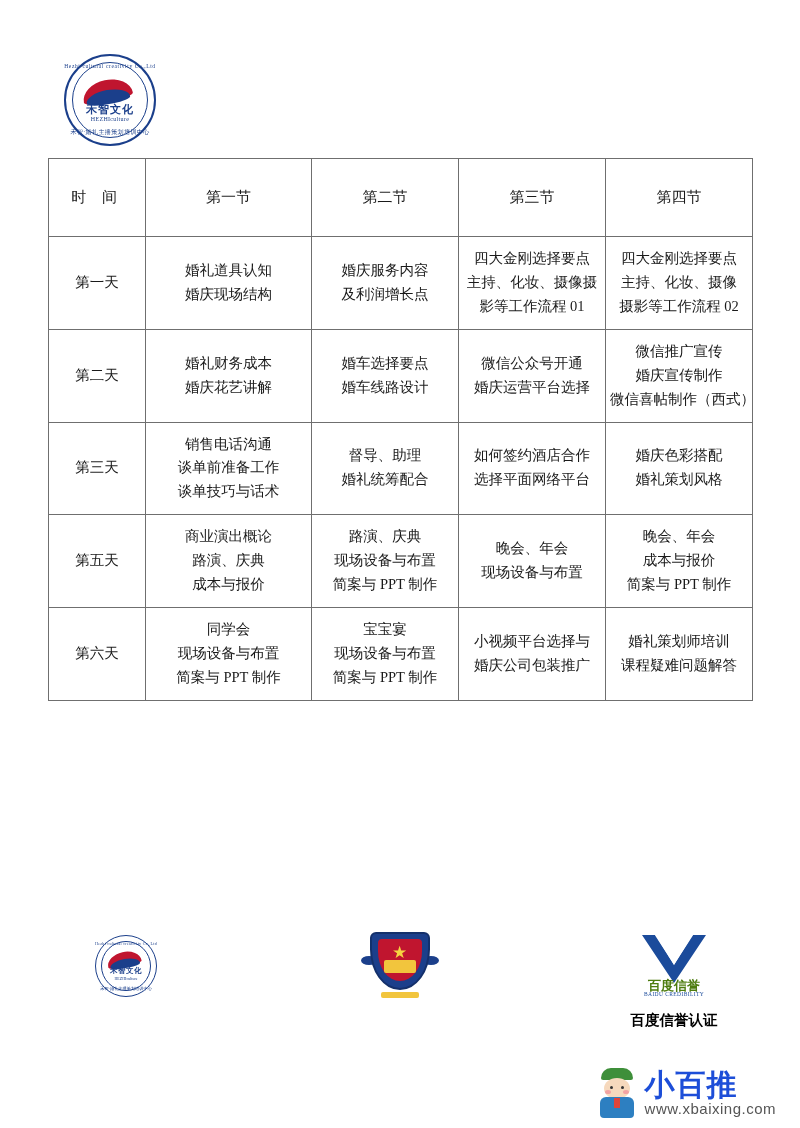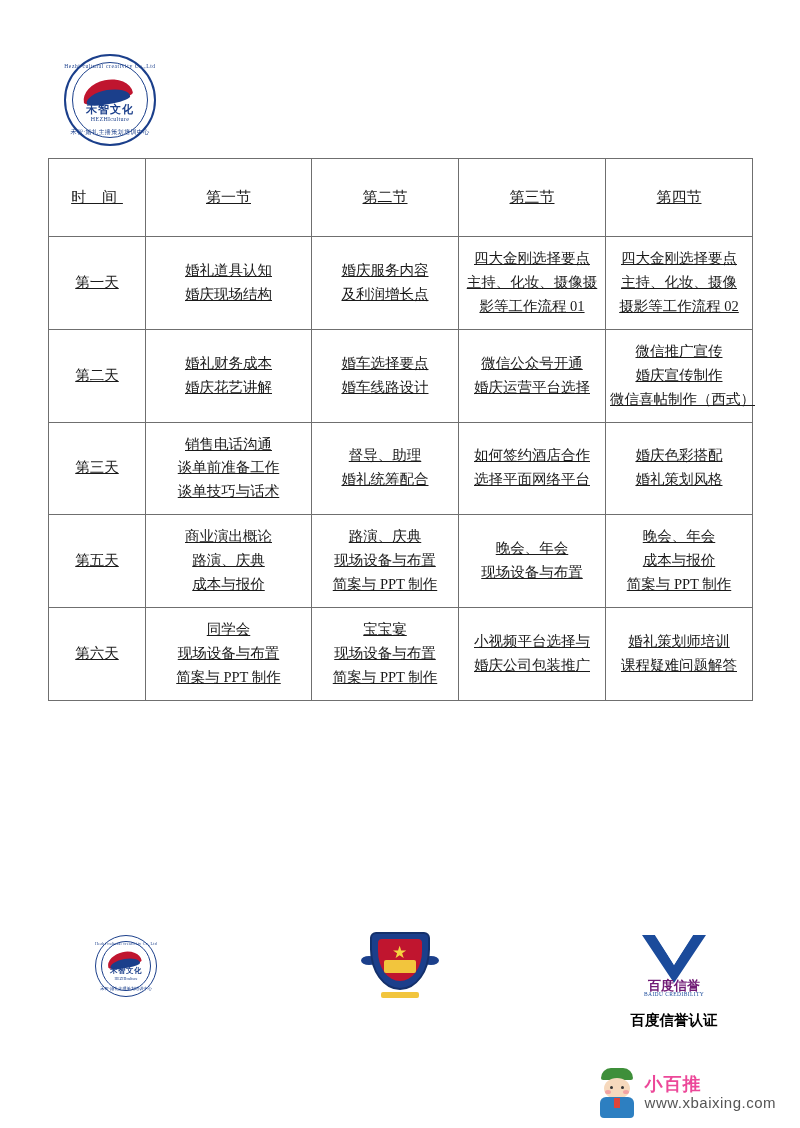--- a/index.html
+++ b/index.html
@@ -102,21 +102,20 @@
     font-size: 41px;
     font-weight: bold;
     letter-spacing: 2px;
     color: #000000;
     font-family: "Liberation Serif", "DejaVu Serif", serif;
   }
 
   
   .table-wrap {
     padding: 8px 48px;
-    text-decoration: underline;
   }
   table.schedule {
     width: 704px;
     border-collapse: collapse;
     table-layout: fixed;
   }
   table.schedule th,
   table.schedule td {
     border: 1px solid #6f6f6f;
     text-align: center;
@@ -222,21 +221,21 @@
     position:absolute; left:11px; top:2px; width:64px; height:48px;
     background:#1b4b9b;
     clip-path: polygon(0 0, 20% 0, 50% 62%, 80% 0, 100% 0, 50% 100%);
   }
   .baiduv .vin {
     position:absolute; left:27px; top:6px; width:32px; height:26px;
     background:#ffffff;
     clip-path: polygon(0 0, 100% 0, 50% 100%);
   }
   .baiduv .lbl1 {
-    position:absolute; left:0; right:0; top:44px; text-align:center; font-size:13px; color:#701a75; font-weight:bold;
+    position:absolute; left:0; right:0; top:44px; text-align:center; font-size:13px; color:#4d7c0f; font-weight:bold;
   }
   .baiduv .lbl2 {
     position:absolute; left:0; right:0; top:58px; text-align:center; font-size:5.5px; color:#1b4b9b; letter-spacing:.4px;
   }
 
   
   .watermark {
     position: absolute;
     right: 24px;
     bottom: 10px;
@@ -249,21 +248,21 @@
   }
   .wm-char .hat { position:absolute; left:6px; top:0; width:32px; height:12px; background:#3e8f3a; border-radius:14px 14px 3px 3px; }
   .wm-char .face { position:absolute; left:9px; top:10px; width:26px; height:21px; background:#f6d9bd; border-radius:50%; }
   .wm-char .eye-l { position:absolute; left:15px; top:18px; width:3px; height:3px; background:#333; border-radius:50%; }
   .wm-char .eye-r { position:absolute; left:26px; top:18px; width:3px; height:3px; background:#333; border-radius:50%; }
   .wm-char .cheek-l { position:absolute; left:10px; top:22px; width:6px; height:4px; background:#f2a3a3; border-radius:50%; }
   .wm-char .cheek-r { position:absolute; left:28px; top:22px; width:6px; height:4px; background:#f2a3a3; border-radius:50%; }
   .wm-char .body { position:absolute; left:5px; top:29px; width:34px; height:21px; background:#2d7fc1; border-radius:6px 6px 4px 4px; }
   .wm-char .tie { position:absolute; left:19px; top:30px; width:6px; height:10px; background:#e0443b; }
   .wm-text { display:flex; flex-direction:column; line-height:1.1; }
-  .wm-big { font-size: 18px; font-weight: bold; color:#ec4899; letter-spacing:1px; }
+  .wm-big { font-size: 30px; font-weight: bold; color:#1d4ed8; letter-spacing:1px; }
   .wm-small { font-size: 15px; color:#555; letter-spacing:.5px; font-family:"Liberation Sans", sans-serif; }
 </style>
 </head>
 <body>
 
 <div class="header">
   <div class="logo">
     <div class="logo-ring"></div>
     <div class="logo-ring2"></div>
     <div class="logo-arc-top">Hezhi cultural creativity Co.,Ltd</div>

